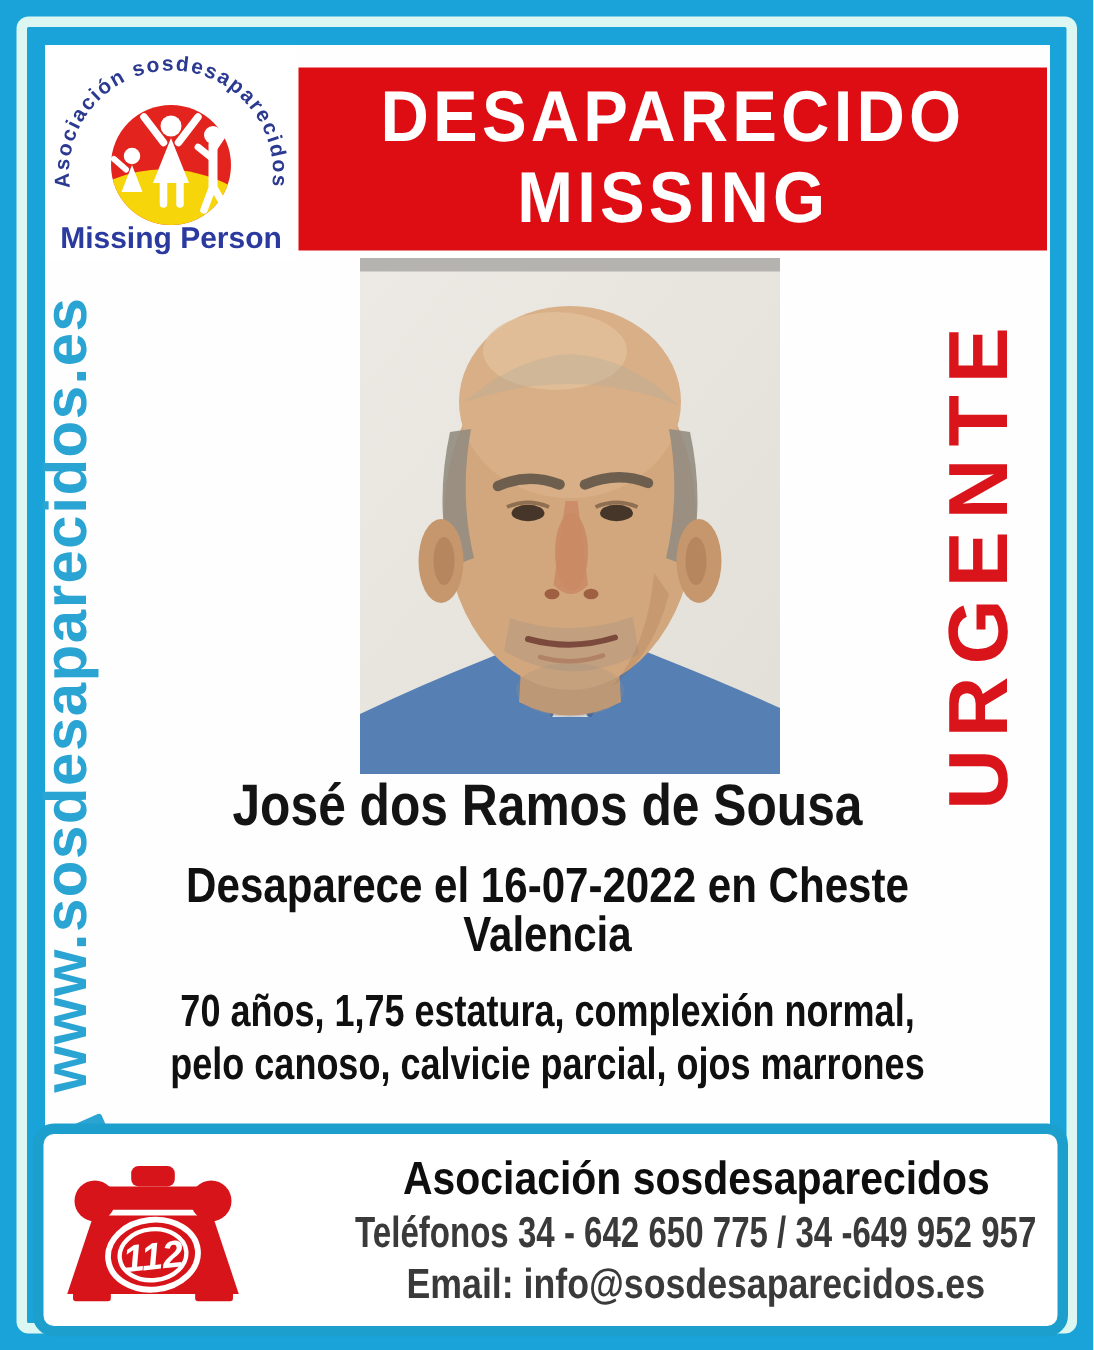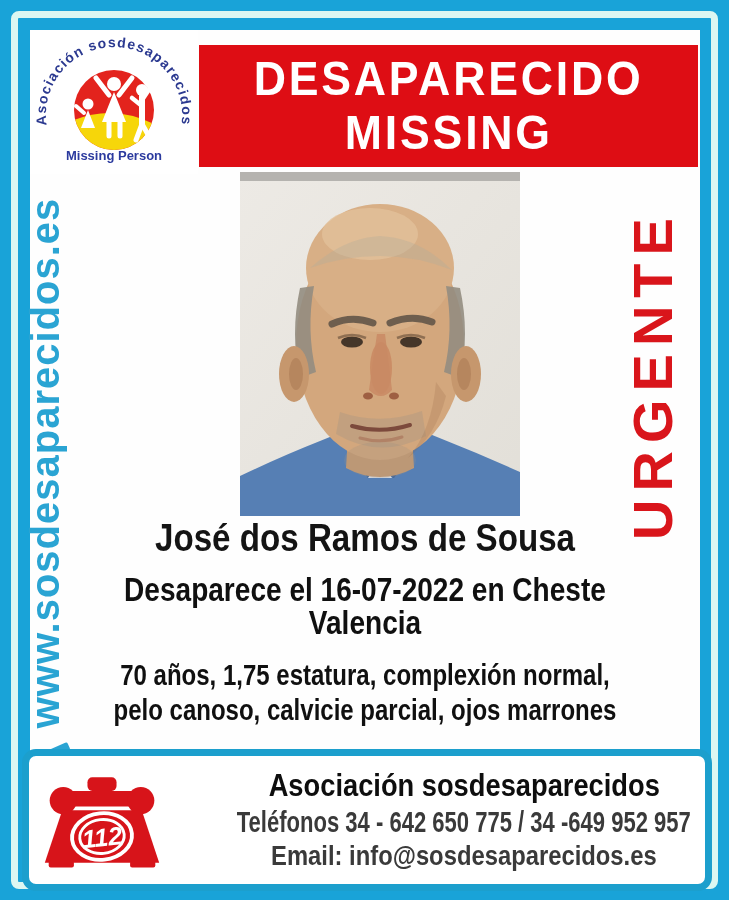--- a/index.html
+++ b/index.html
@@ -7,21 +7,21 @@
     width:729px;height:900px;position:relative;overflow:hidden;
     font-family:"Liberation Sans", sans-serif;background:#ffffff;
   }
   .frame-bg{position:absolute;inset:0;background:#19A3D8;}
   .frame-pale{position:absolute;inset:11px;border:7px solid #DCF7F2;border-radius:8px;}
   .content{position:absolute;left:30px;top:30px;width:670px;height:838px;background:#FEFEFE;}
 
   
   .logo-box{position:absolute;left:0;top:0;width:168px;height:144px;background:#fff;}
   .logo-caption{position:absolute;left:0;top:118px;width:100%;text-align:center;
-    color:#2B3A9E;font-weight:bold;font-size:13px;}
+    color:#2B3A9E;font-weight:bold;font-size:20px;}
   .banner{position:absolute;left:169px;top:0;width:499px;height:122px;background:#DE0D14;
     display:flex;flex-direction:column;justify-content:center;align-items:center;margin-top:15px;}
   .banner-line{color:#ffffff;font-weight:bold;font-size:48px;line-height:1.12;
     letter-spacing:3px;transform:scaleX(0.93);white-space:nowrap;}
 
   
   .vert{position:absolute;white-space:nowrap;font-weight:bold;
     transform:translate(-50%,-50%) rotate(-90deg);}
   .vert-left{left:15px;top:433px;color:#2AA4D3;font-size:40px;letter-spacing:1px;}
   .vert-right{left:622px;top:345px;color:#D9151B;font-size:56px;letter-spacing:8px;}

